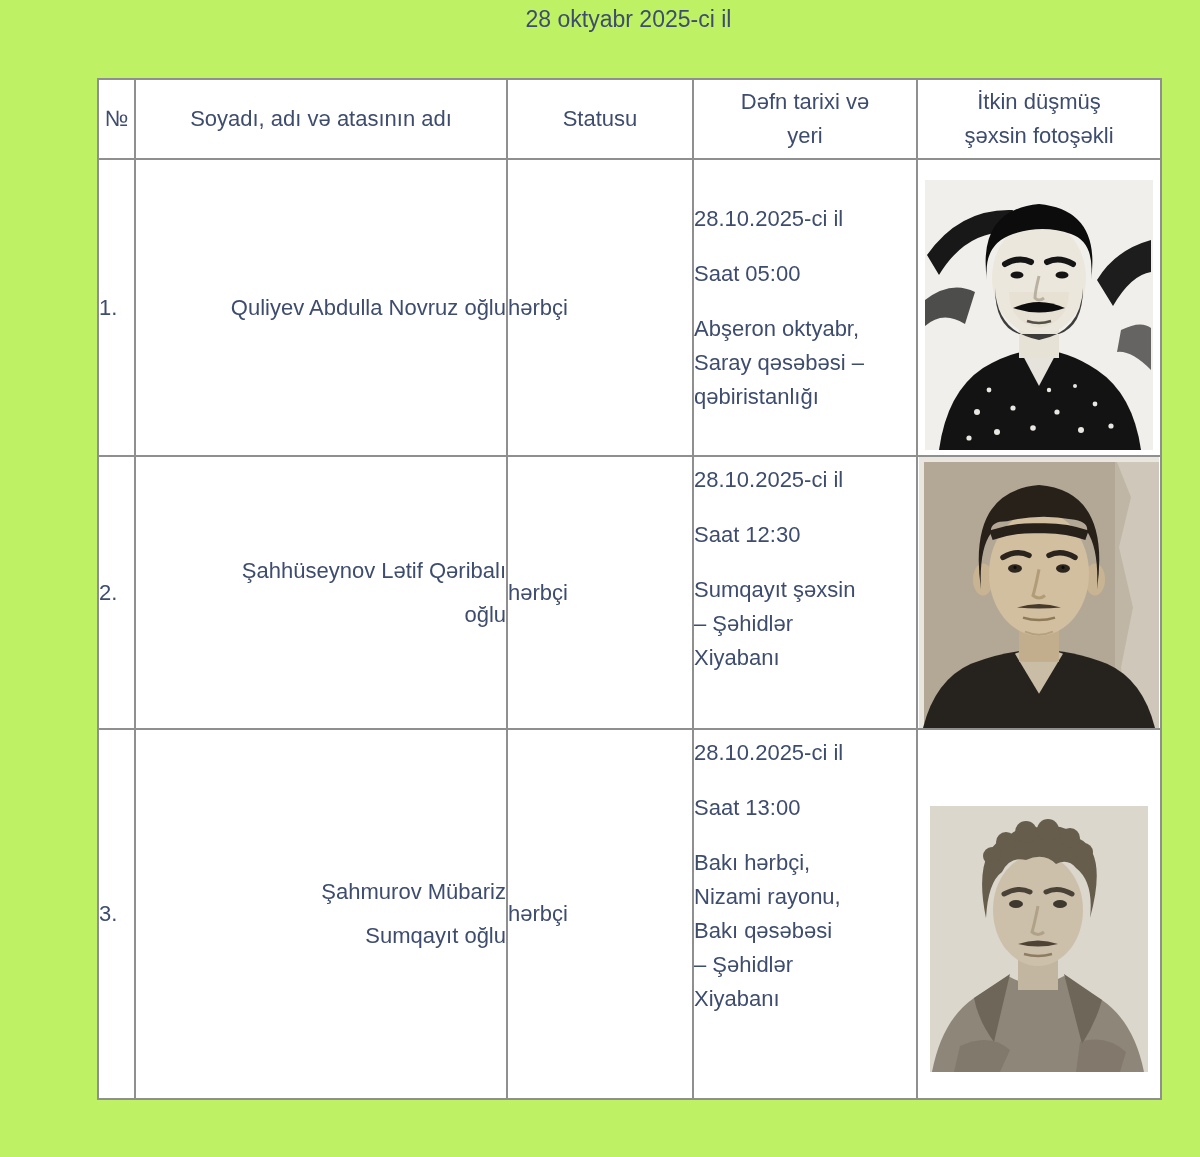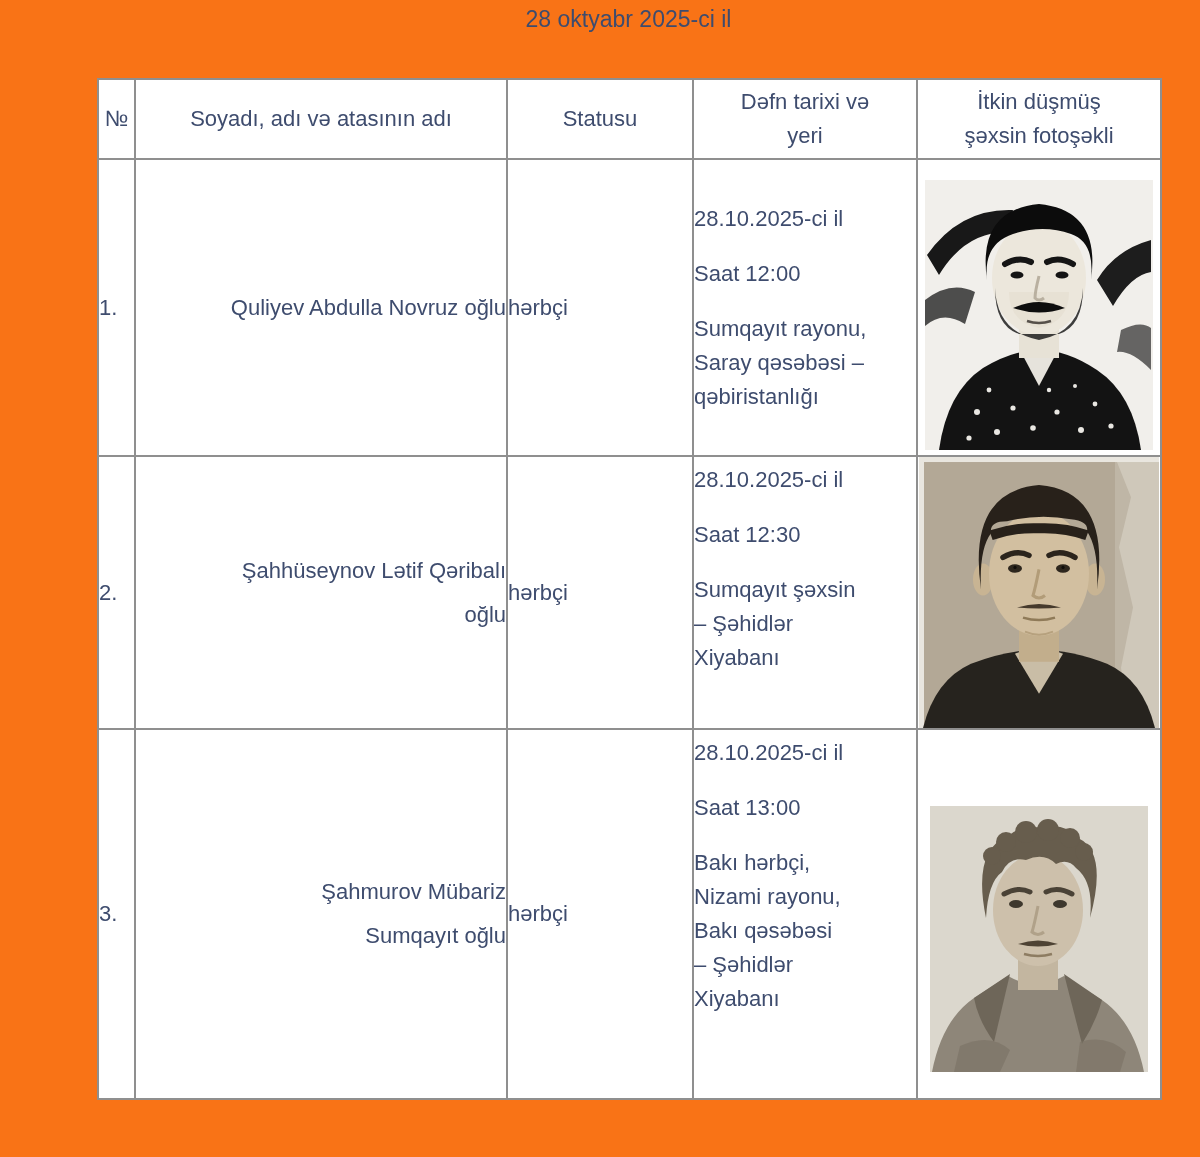--- a/index.html
+++ b/index.html
@@ -2,21 +2,21 @@
 <html><head>
 <meta charset="utf-8">
 <style>
   * { box-sizing: border-box; }
   html,body { margin:0; padding:0; }
   body {
     width:1200px; height:1157px; background:#ffffff;
     font-family:"Liberation Sans","DejaVu Sans",sans-serif;
     color:#3e4c6e;
   }
-  .page { position:relative; width:1200px; height:1157px; overflow:hidden; background:#f97316; }
+  .page { position:relative; width:1200px; height:1157px; overflow:hidden; background:#bef264; }
 
   .doc-title {
     position:absolute; top:6px; left:97px; width:1063px;
     text-align:center; font-size:23px; font-weight:normal; color:#3e4c6e;
   }
 
   table.persons {
     position:absolute; left:97px; top:78px; width:1063px;
     border-collapse:collapse; table-layout:fixed;
   }
@@ -81,23 +81,23 @@
     <tr class="row-1">
       <td class="num-cell"><span>1.</span></td>
       <td class="name-cell">
         <span class="name-line">Quliyev Abdulla Novruz oğlu</span>
         <span class="name-line"></span>
       </td>
       <td class="status-cell"><span>hərbçi</span></td>
       <td class="burial-cell">
         <div class="burial">
           <p>28.10.2025-ci il</p>
-          <p>Saat 12:00</p>
+          <p>Saat 05:00</p>
           <p>
-            <span class="place-line">Sumqayıt rayonu,</span>
+            <span class="place-line">Abşeron oktyabr,</span>
             <span class="place-line">Saray qəsəbəsi –</span>
             <span class="place-line">qəbiristanlığı</span>
             <span class="place-line"></span>
             <span class="place-line"></span>
           </p>
         </div>
       </td>
       <td class="photo-cell">
         <div class="photo photo-1" role="img" aria-label="High-contrast black-and-white portrait photo of the missing serviceman">
           <svg viewBox="0 0 228 270" preserveAspectRatio="none">

